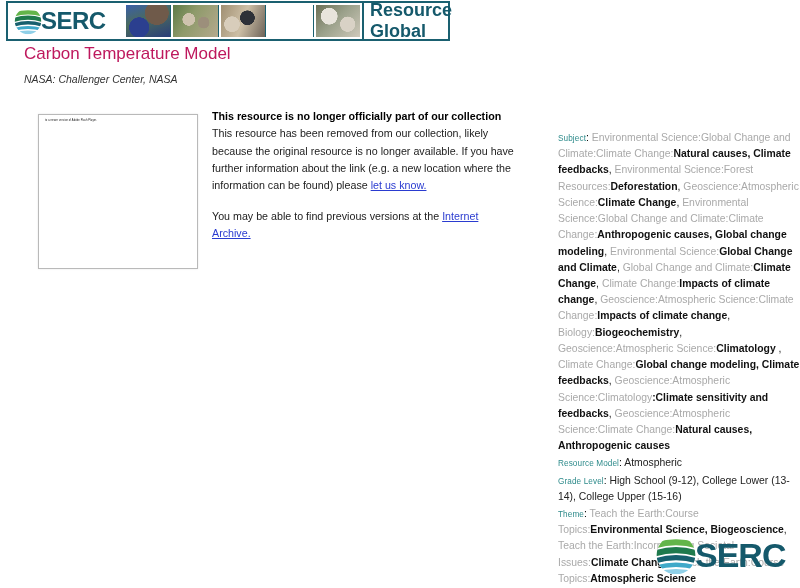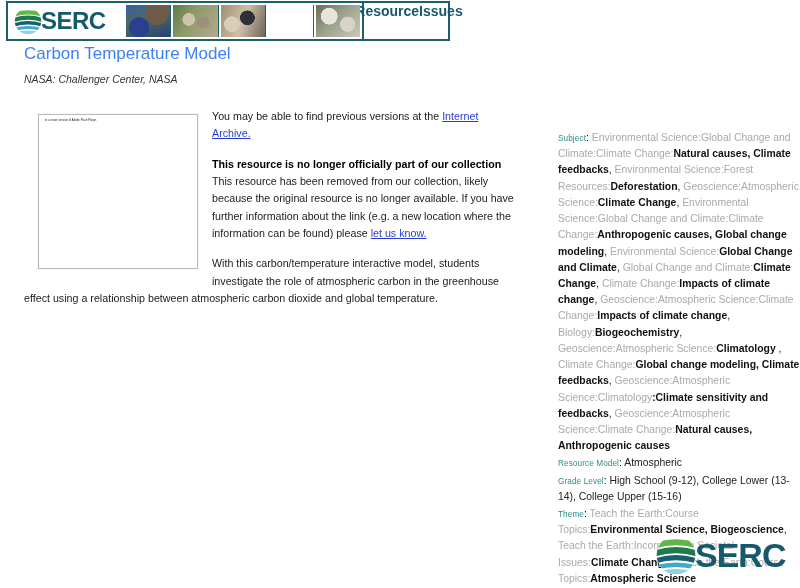--- a/index.html
+++ b/index.html
@@ -50,29 +50,29 @@
       radial-gradient(circle at 55% 65%, #3e434a 0 8%, transparent 9%),
       radial-gradient(circle at 80% 35%, #50555c 0 8%, transparent 9%),
       linear-gradient(100deg, #b9a794 0%, #caba a4 55%, #a89683 100%); }
   .ph5 { background:
       radial-gradient(circle at 30% 35%, #e8e4dc 0 22%, transparent 23%),
       radial-gradient(circle at 72% 60%, #d9d2c6 0 20%, transparent 21%),
       linear-gradient(135deg, #6b6f56 0%, #9aa08a 45%, #cfc9bb 100%); }
   .catalog {
     width: 86px; flex: 0 0 auto;
     border-left: 2px solid #1a6070;
-    display: flex; flex-direction: row; justify-content: center;
+    display: flex; flex-direction: column; justify-content: center;
     padding-left: 6px; box-sizing: border-box;
-    color: #15596b; font-size: 14px; font-weight: bold; line-height: 1.15;
+    color: #15596b; font-size: 18px; font-weight: bold; line-height: 1.15;
   }
 
   
   .title-block { position: absolute; left: 24px; top: 44px; width: 520px; }
   .page-title {
-    font-size: 17px; color: #3b82f6; font-weight: normal;
+    font-size: 17px; color: #be185d; font-weight: normal;
     margin: 0 0 3px 0; line-height: 1.2;
   }
   .source-link {
     display: block; font-size: 10.5px; color: #2a3bd0;
     text-decoration: underline; line-height: 1.3;
   }
   .attribution {
     font-size: 10.5px; color: #333; font-style: italic;
     margin-top: 9px; line-height: 1.3;
   }
@@ -150,42 +150,41 @@
     </div>
     <div class="photos">
       <div class="photo ph1"></div>
       <div class="photo ph2"></div>
       <div class="photo ph3"></div>
       <div class="photo ph4"></div>
       <div class="photo ph5"></div>
     </div>
     <div class="catalog">
       <span>Resource</span>
-      <span>Issues</span>
+      <span>Global</span>
     </div>
   </div>
 
   <div class="title-block">
     <h1 class="page-title">Carbon Temperature Model</h1>
     <div class="attribution">NASA: Challenger Center, NASA</div>
   </div>
 
   <div class="main">
     <div class="flash-box">
       <div class="flash-text">to a newer version of Adobe Flash Player.</div>
     </div>
 
     <div class="body-text">
       <p>
+        <span class="notice-bold">This resource is no longer officially part of our collection</span><span> This resource has been removed from our collection, likely because the original resource is no longer available. If you have further information about the link (e.g. a new location where the information can be found) please </span><a class="inline-link" href="#">let us know.</a>
+      </p>
+      <p>
         <span>You may be able to find previous versions at the </span><a class="inline-link" href="#">Internet Archive.</a>
       </p>
-      <p>
-        <span class="notice-bold">This resource is no longer officially part of our collection</span><span> This resource has been removed from our collection, likely because the original resource is no longer available. If you have further information about the link (e.g. a new location where the information can be found) please </span><a class="inline-link" href="#">let us know.</a>
-      </p>
-      <p>With this carbon/temperature interactive model, students investigate the role of atmospheric carbon in the greenhouse effect using a relationship between atmospheric carbon dioxide and global temperature.</p>
     </div>
   </div>
 
   <div class="meta">
     <div class="meta-row">
       <span class="meta-label">Subject</span><span class="meta-colon">:</span>
       <span><span class="path">Environmental Science:Global Change and Climate:Climate Change:</span><span class="leaf">Natural causes, Climate feedbacks</span><span class="plain">, </span><span class="path">Environmental Science:Forest Resources:</span><span class="leaf">Deforestation</span><span class="plain">, </span><span class="path">Geoscience:Atmospheric Science:</span><span class="leaf">Climate Change</span><span class="plain">, </span><span class="path">Environmental Science:Global Change and Climate:Climate Change:</span><span class="leaf">Anthropogenic causes, Global change modeling</span><span class="plain">, </span><span class="path">Environmental Science:</span><span class="leaf">Global Change and Climate</span><span class="plain">, </span><span class="path">Global Change and Climate:</span><span class="leaf">Climate Change</span><span class="plain">, </span><span class="path">Climate Change:</span><span class="leaf">Impacts of climate change</span><span class="plain">, </span><span class="path">Geoscience:Atmospheric Science:Climate Change:</span><span class="leaf">Impacts of climate change</span><span class="plain">, </span><span class="path">Biology:</span><span class="leaf">Biogeochemistry</span><span class="plain">, </span><span class="path">Geoscience:Atmospheric Science:</span><span class="leaf">Climatology</span><span class="plain"> , </span><span class="path">Climate Change:</span><span class="leaf">Global change modeling, Climate feedbacks</span><span class="plain">, </span><span class="path">Geoscience:Atmospheric Science:Climatology</span><span class="leaf">:Climate sensitivity and feedbacks</span><span class="plain">, </span><span class="path">Geoscience:Atmospheric Science:Climate Change:</span><span class="leaf">Natural causes, Anthropogenic causes</span></span>
     </div>
     <div class="meta-row">
       <span class="meta-label">Resource Model</span><span class="meta-colon">:</span>

